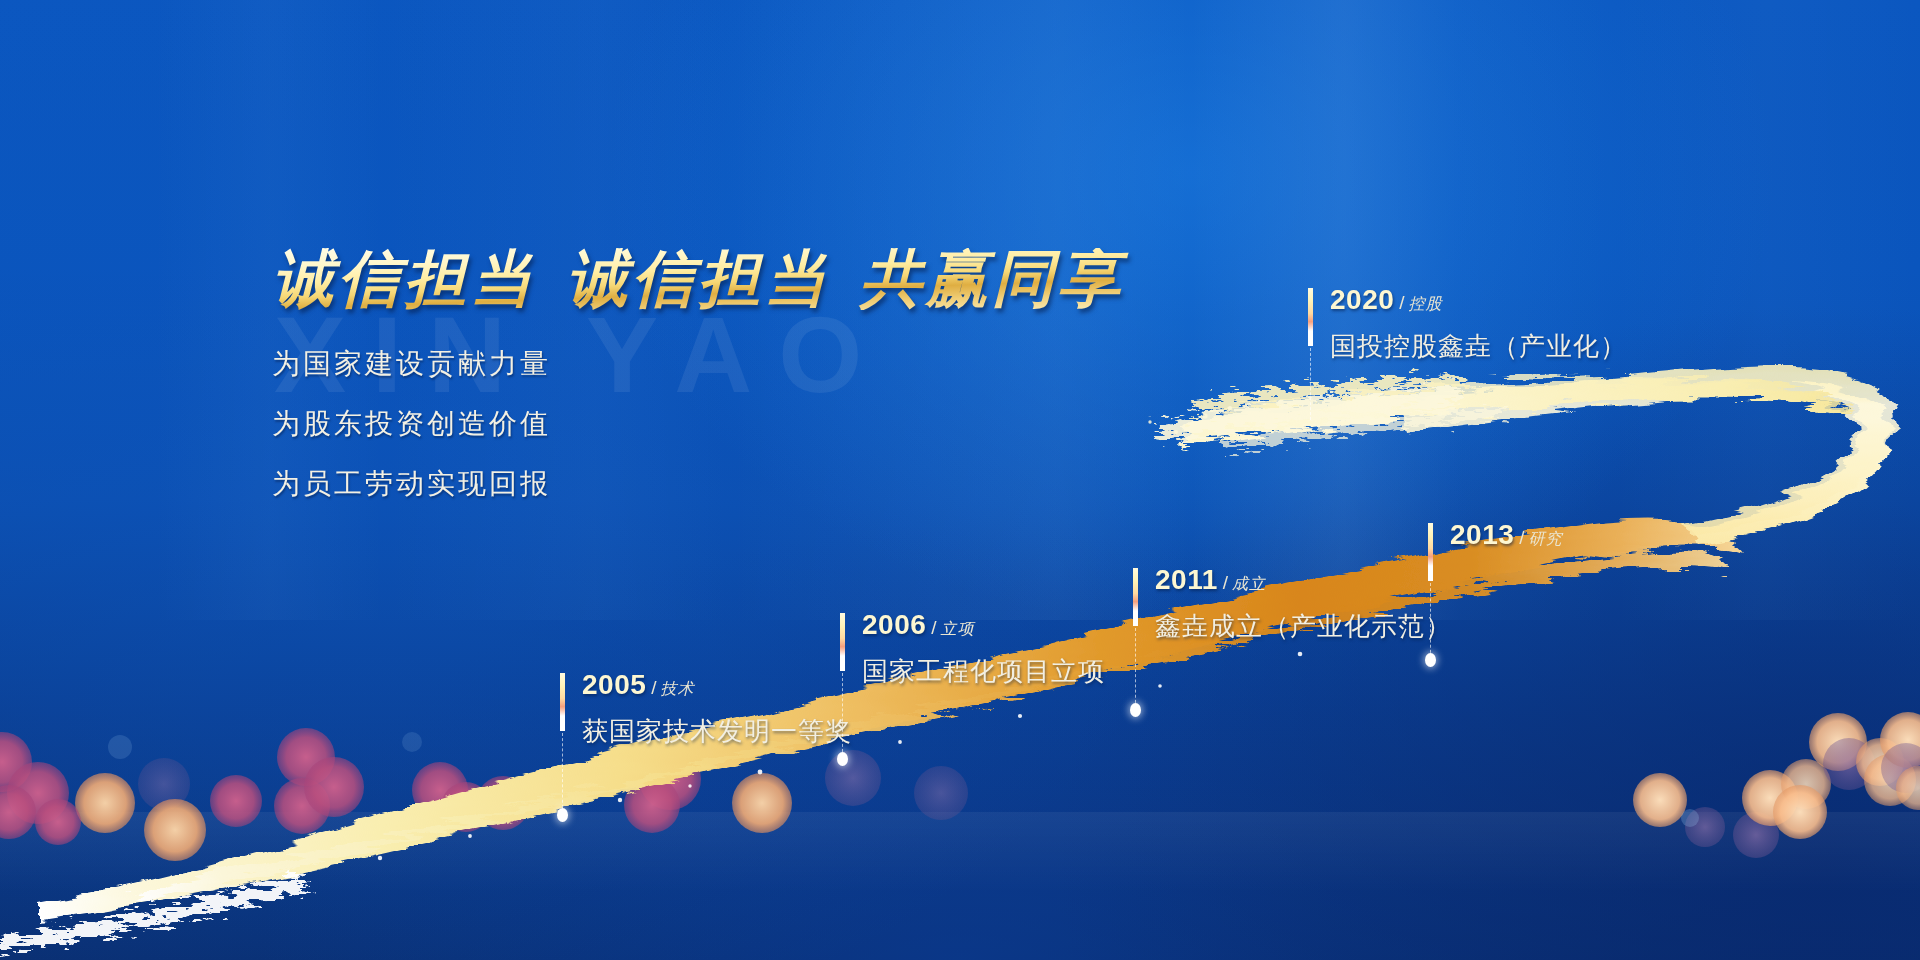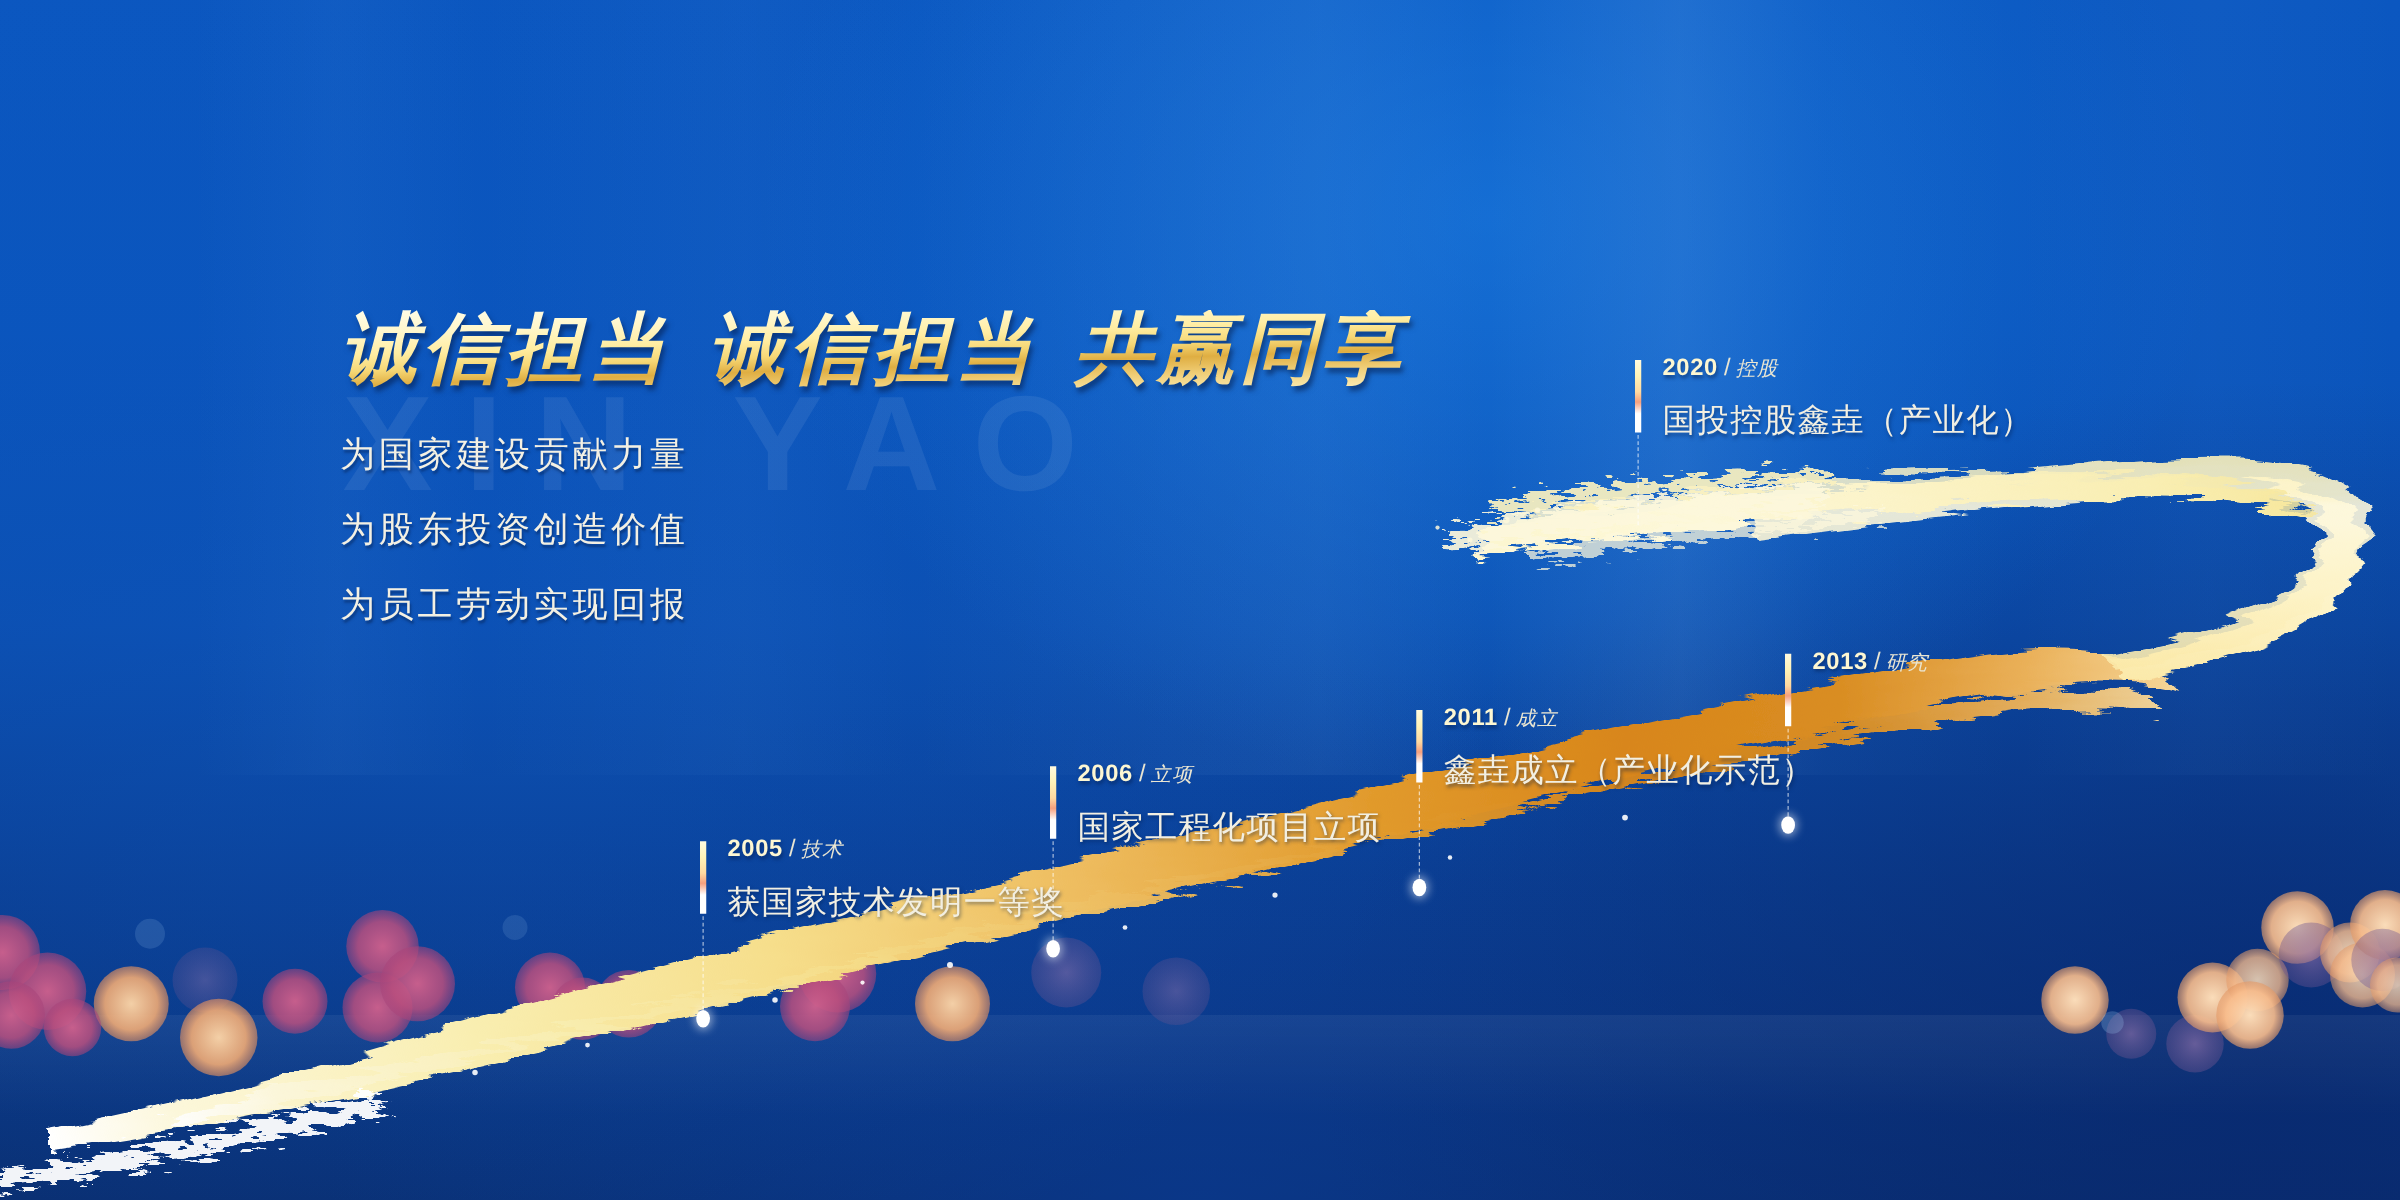--- a/index.html
+++ b/index.html
@@ -87,21 +87,21 @@
   #brush { position:absolute; left:0; top:0; width:1920px; height:960px; pointer-events:none; }
 
   
   .milestone { position:absolute; }
   .ms-bar {
     position:absolute; left:0; top:0; width:5px; height:58px;
     background:linear-gradient(180deg,#fffbe0 0%,#fff3b8 22%,#ffd9a0 44%,#f6a07e 58%,#ffffff 74%,#ffffff 100%);
   }
   .ms-text { position:absolute; left:22px; top:-4px; white-space:nowrap; }
   .ms-year {
-    font-size:19px; font-weight:700; color:#fdf7d2; letter-spacing:0.5px;
+    font-size:28px; font-weight:700; color:#fdf7d2; letter-spacing:0.5px;
     text-shadow:1px 2px 3px rgba(3,28,72,0.55);
     text-align:right;
   }
   .ms-sep { font-size:19px; color:#eae6d2; margin:0 4px 0 5px; font-weight:400; }
   .ms-tag { font-size:16px; color:#eae6d2; letter-spacing:1px;font-style:italic; }
   .ms-desc {
     display:block; margin-top:13px;
     font-size:26px; color:#f2efe2; letter-spacing:1px;
     text-shadow:1px 2px 3px rgba(3,28,72,0.5);
   }

